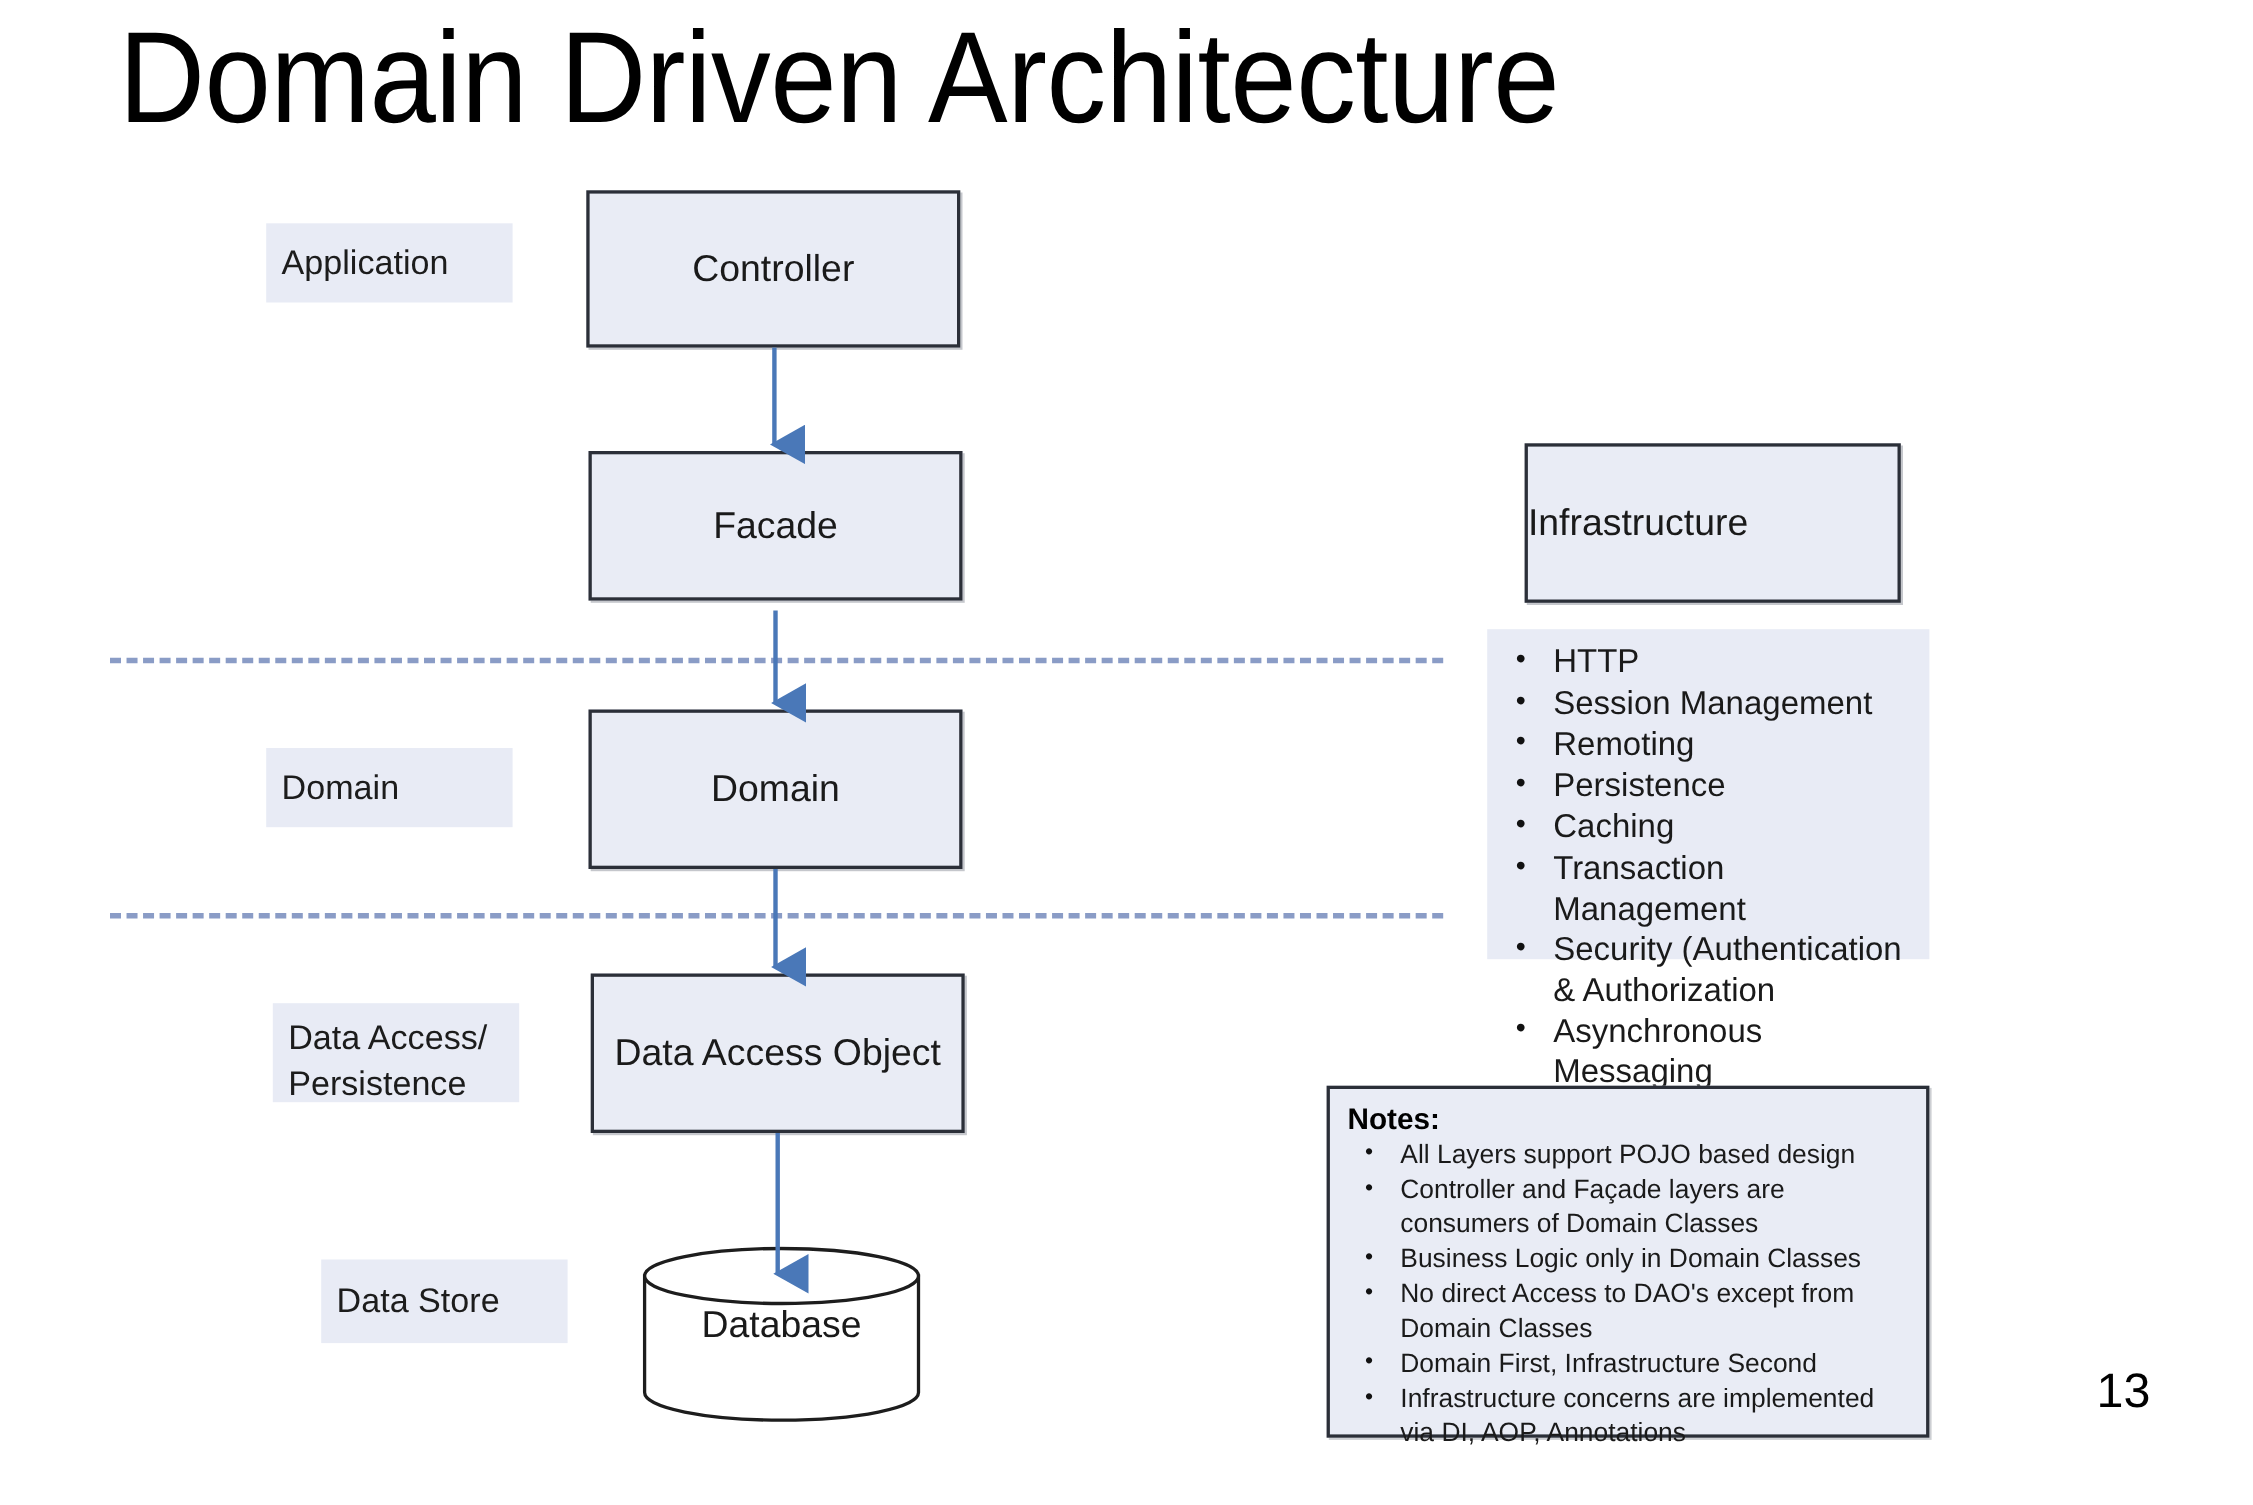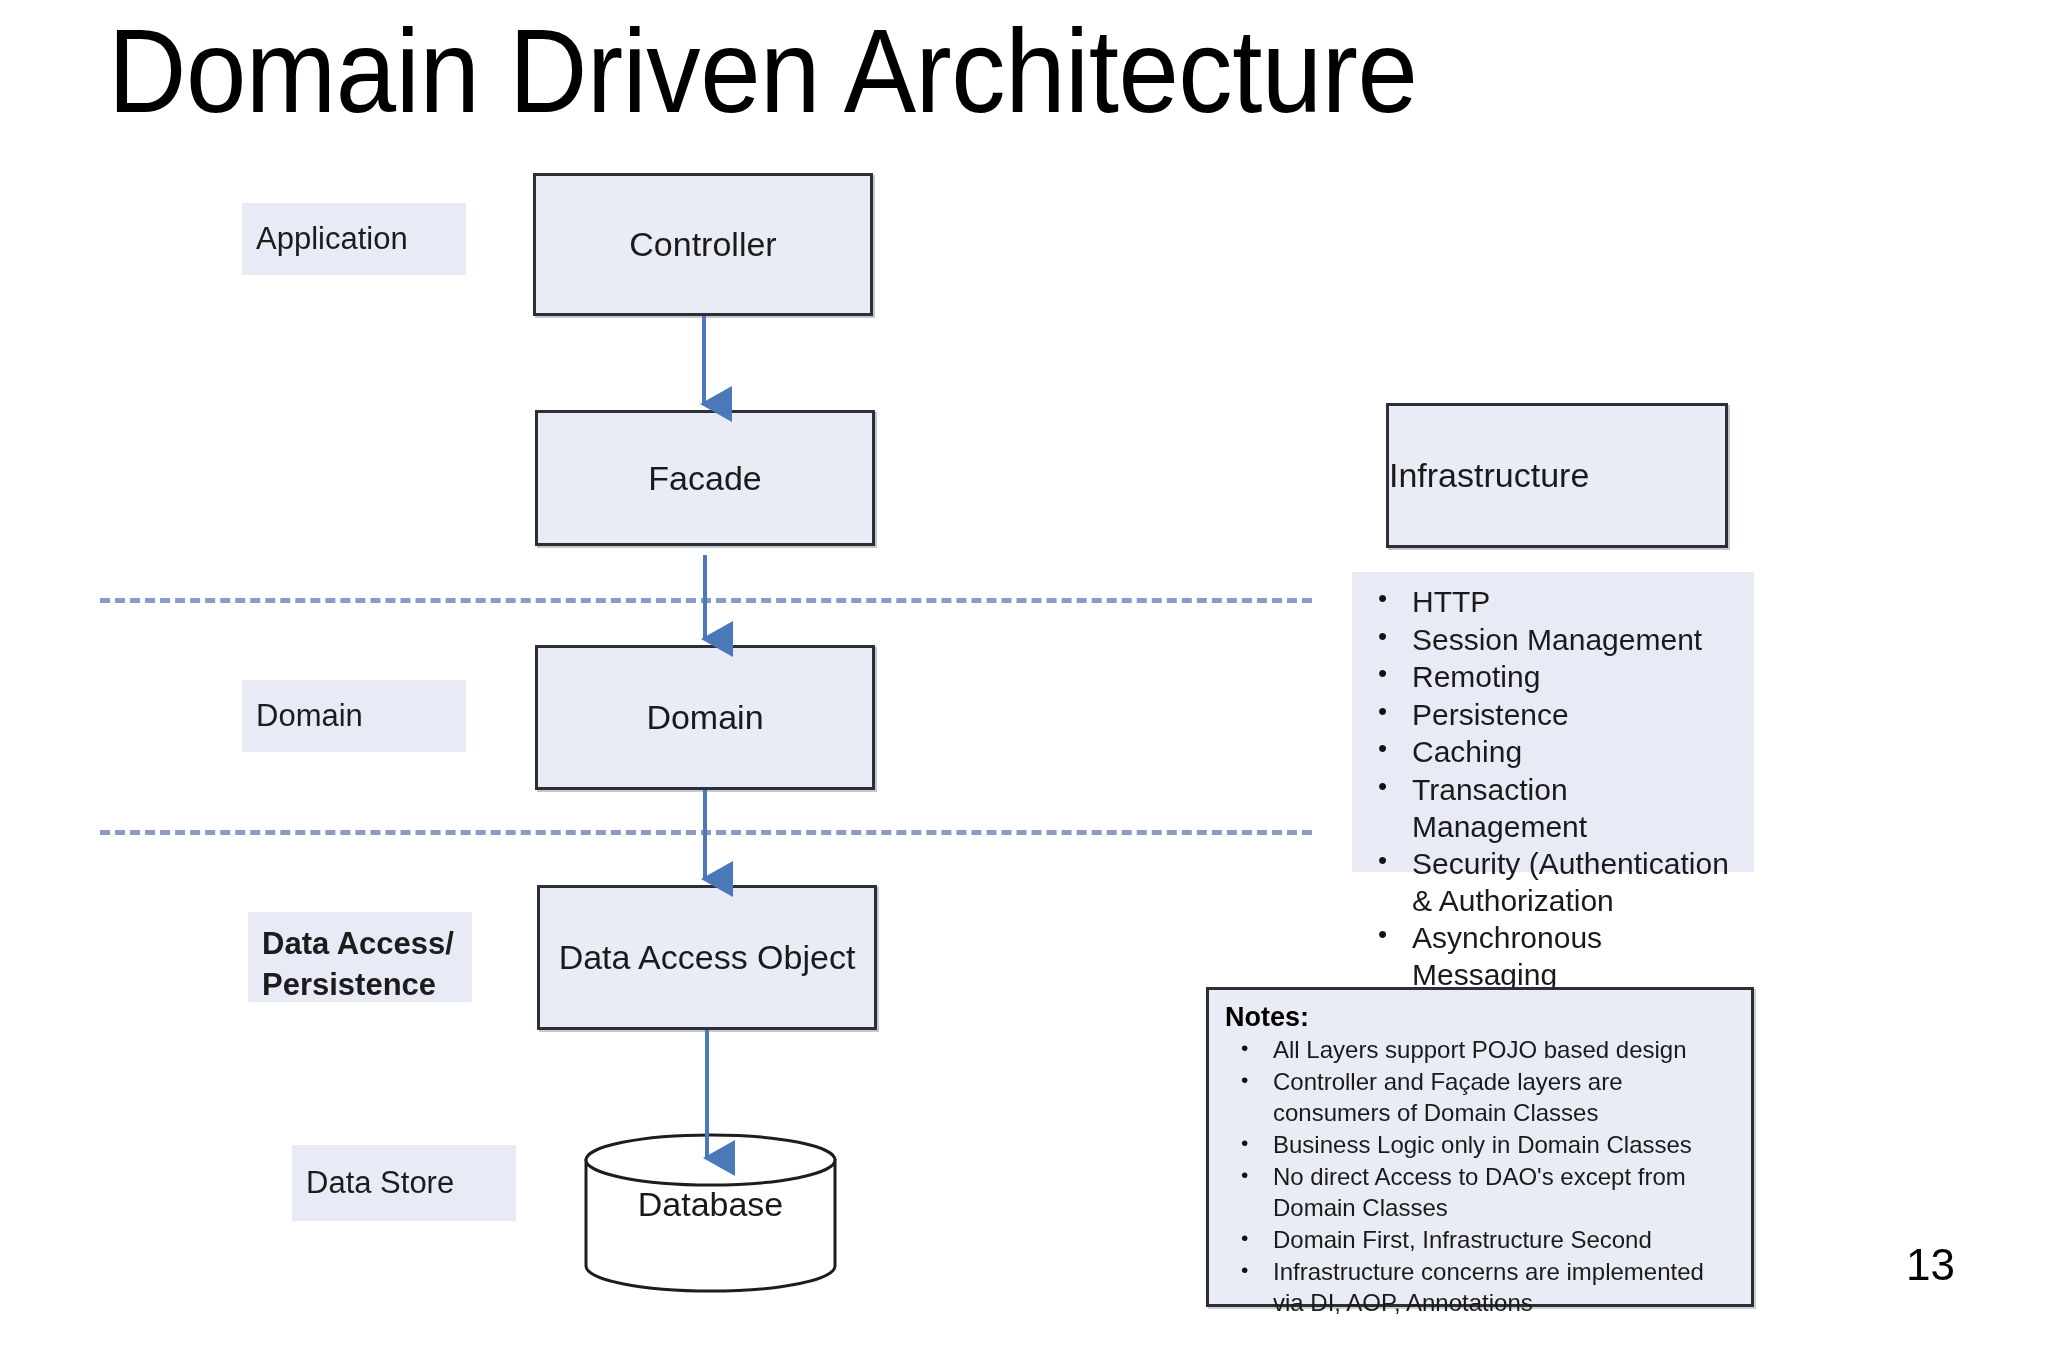--- a/index.html
+++ b/index.html
@@ -47,21 +47,21 @@
     line-height: 1.32;
     padding: 14px 16px 14px 14px;
     box-sizing: border-box;
     display: flex;
     align-items: center;
   }
   .layer-tag.two-line { align-items: flex-start; padding-top: 12px; }
 
   #tag-application { left: 242px; top: 203px;  width: 224px; height: 72px; }
   #tag-domain      { left: 242px; top: 680px;  width: 224px; height: 72px; }
-  #tag-dataaccess  { left: 248px; top: 912px;  width: 224px; height: 90px; font-weight: bold; }
+  #tag-dataaccess  { left: 248px; top: 912px;  width: 224px; height: 90px; }
   #tag-datastore   { left: 248px; top: 1145px; width: 224px; height: 76px; margin-left: 44px; }
 
   
   .flow-box {
     position: absolute;
     background: #e9ecf5;
     border: 3px solid #2b2f38;
     box-sizing: border-box;
     display: flex;
     align-items: center;

